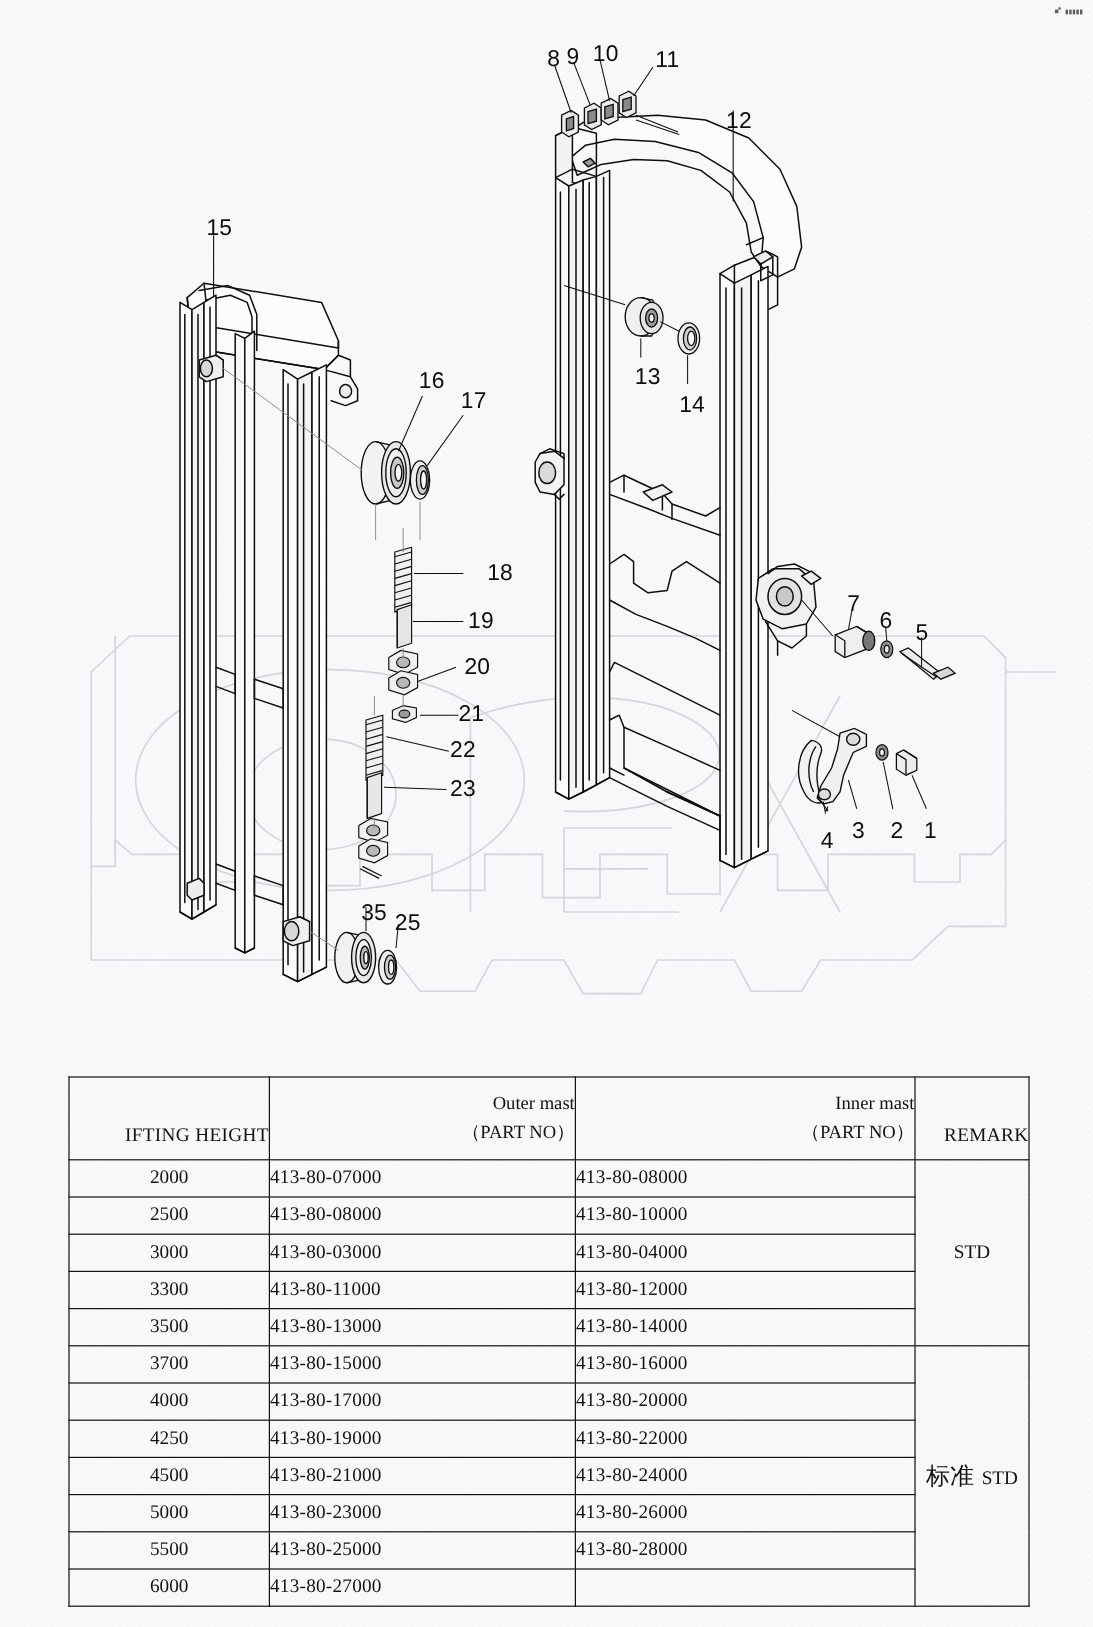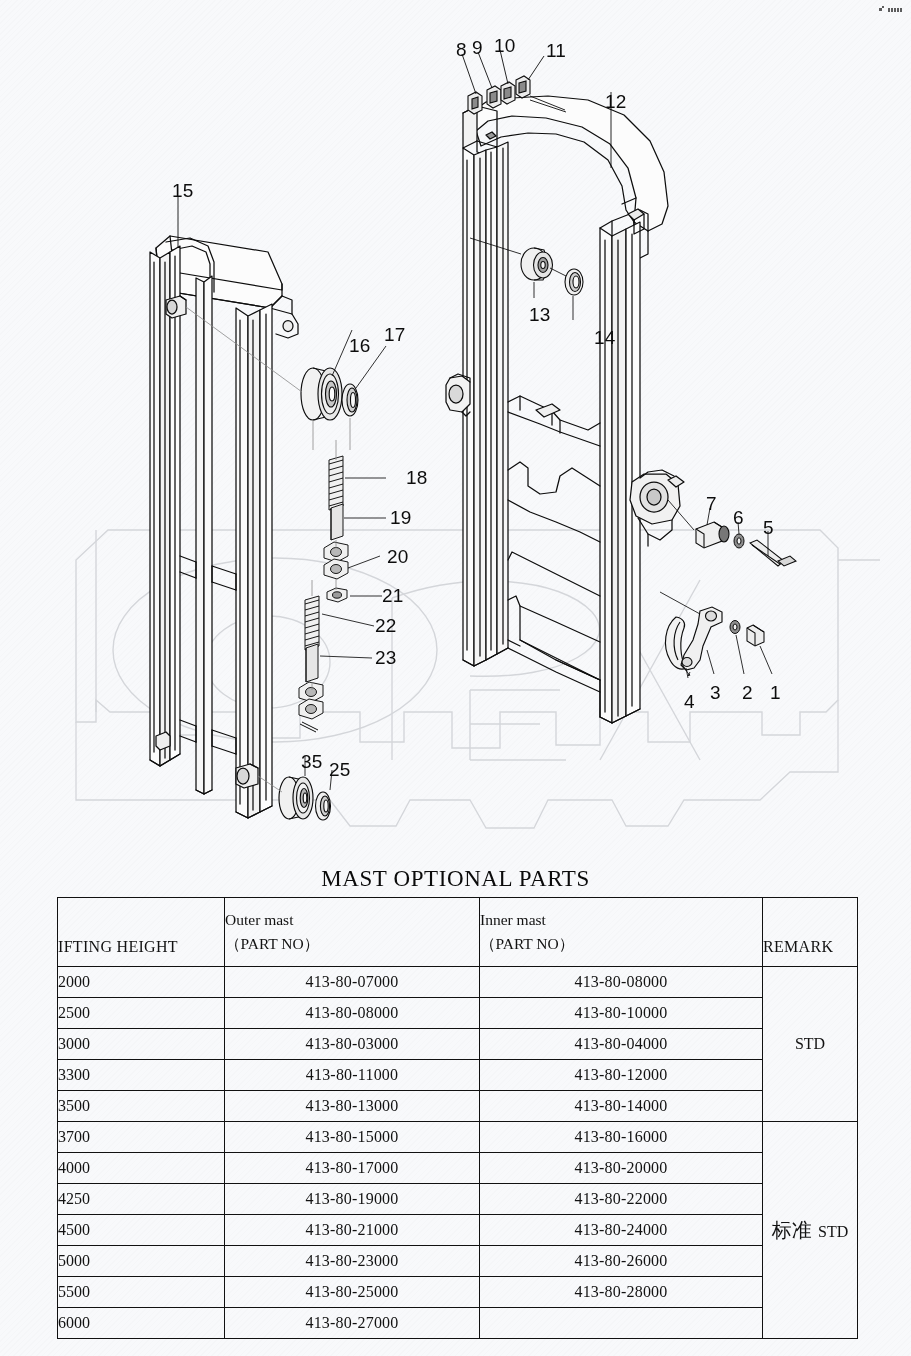--- a/index.html
+++ b/index.html
@@ -76,21 +76,21 @@
     vertical-align: middle;
   }
   
   col.c-height  { width: 167px; }
   col.c-outer   { width: 255px; }
   col.c-inner   { width: 283px; }
   col.c-remark  { width: 95px;  }
 
   thead th {
     height: 62px;
-    text-align: left;
+    text-align: right;
     font-size: 16px;
     line-height: 1.55;
   }
   thead th.hdr-height {
     vertical-align: bottom;
     padding-bottom: 6px;
     font-size: 16px;
     letter-spacing: 0.3px;
   }
   thead th.hdr-remark {
@@ -100,25 +100,25 @@
     letter-spacing: 0.3px;
   }
   .hdr-l1 { display: block; font-size: 15.5px; }
   .hdr-l2 { display: block; font-size: 15.5px; }
 
   tbody td {
     height: 30px;
     font-size: 16px;
   }
   td.cell-height {
+    text-align: center;
+    padding-right: 30px;
+  }
+  td.cell-part {
     text-align: left;
-    padding-right: 30px;
-  }
-  td.cell-part {
-    text-align: center;
     padding-left: 14px;
     letter-spacing: 0.2px;
   }
   td.cell-remark {
     text-align: center;
     font-size: 16px;
   }
   td.cell-remark span.cn {
     font-family: "DejaVu Sans", sans-serif;
     font-size: 20px;
@@ -519,35 +519,34 @@
     <span class="callout" style="left:684px;top:692px;">4</span>
     <span class="callout" style="left:763px;top:518px;">5</span>
     <span class="callout" style="left:733px;top:508px;">6</span>
     <span class="callout" style="left:706px;top:494px;">7</span>
     <span class="callout" style="left:456px;top:40px;">8</span>
     <span class="callout" style="left:472px;top:38px;">9</span>
     <span class="callout" style="left:494px;top:36px;">10</span>
     <span class="callout" style="left:546px;top:41px;">11</span>
     <span class="callout" style="left:605px;top:80px;margin-top:12px;">12</span>
     <span class="callout" style="left:529px;top:305px;">13</span>
-    <span class="callout" style="left:566px;top:328px;margin-left:28px;">14</span>
+    <span class="callout" style="left:566px;top:328px;">14</span>
     <span class="callout" style="left:172px;top:181px;">15</span>
-    <span class="callout" style="left:349px;top:308px;margin-top:28px;">16</span>
+    <span class="callout" style="left:349px;top:308px;">16</span>
     <span class="callout" style="left:384px;top:325px;">17</span>
     <span class="callout" style="left:406px;top:468px;text-align:center;">18</span>
     <span class="callout" style="left:390px;top:508px;">19</span>
     <span class="callout" style="left:387px;top:547px;">20</span>
     <span class="callout" style="left:382px;top:586px;">21</span>
     <span class="callout" style="left:375px;top:616px;">22</span>
     <span class="callout" style="left:375px;top:648px;">23</span>
     <span class="callout" style="left:301px;top:752px;">35</span>
     <span class="callout" style="left:329px;top:760px;">25</span>
   </div>
 
-  <div id="table-title">MAST OPTIONAL PARTS</div>
 
   <div id="parts-table-wrap">
     <table class="parts">
       <colgroup>
         <col class="c-height">
         <col class="c-outer">
         <col class="c-inner">
         <col class="c-remark">
       </colgroup>
       <thead>

